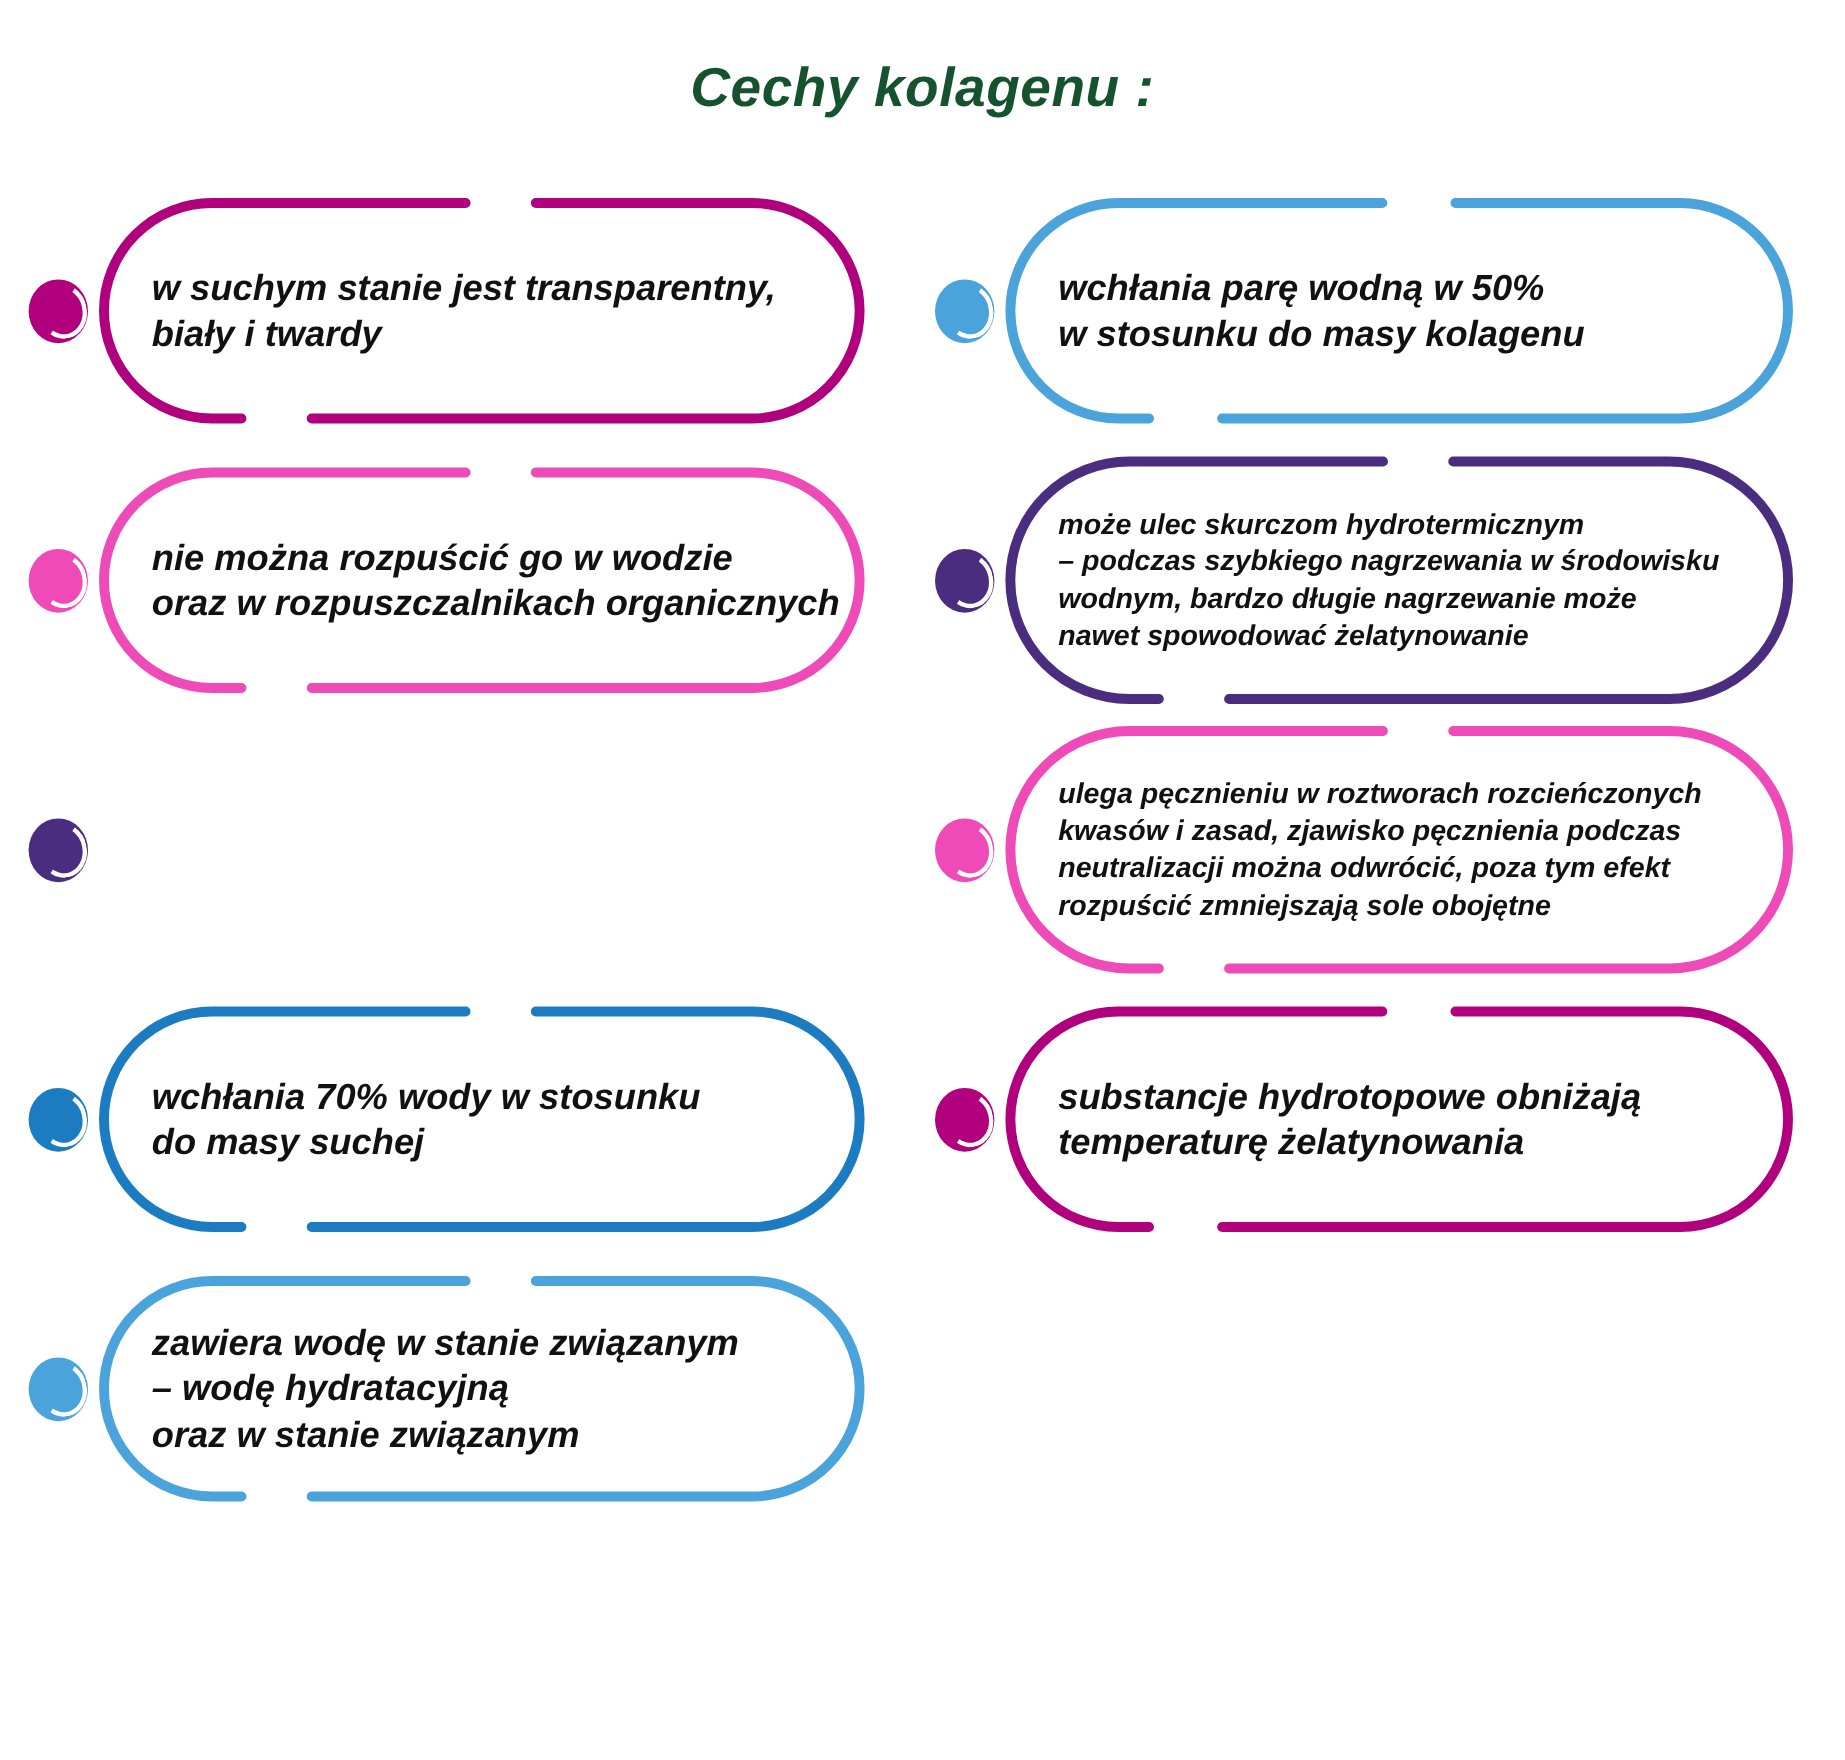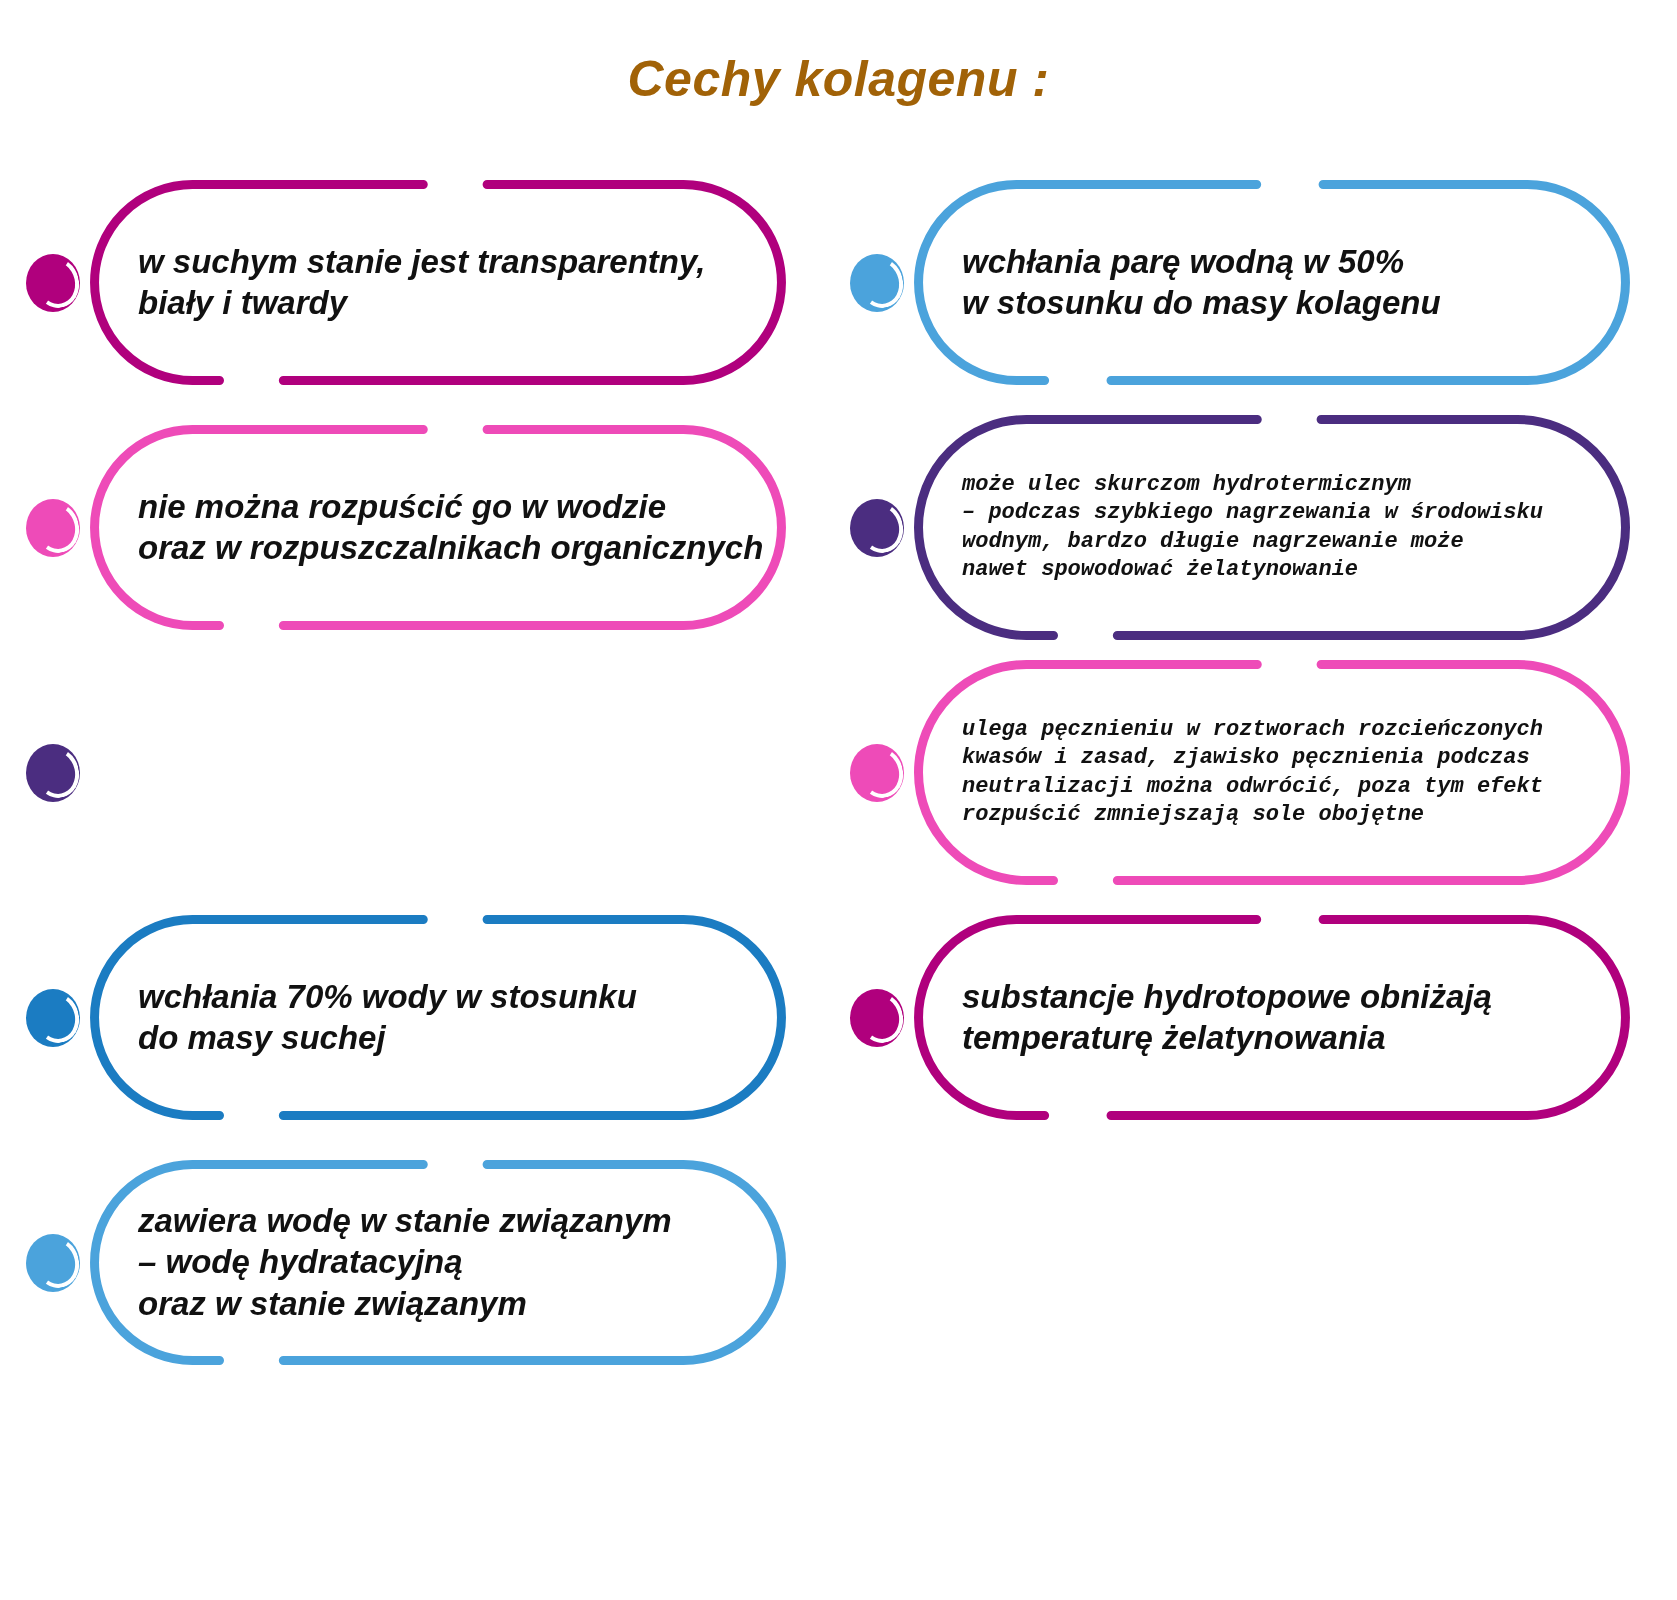--- a/index.html
+++ b/index.html
@@ -25,21 +25,21 @@
   
   .title {
     position: absolute;
     top: 50px;
     left: 0;
     width: 1677px;
     text-align: center;
     font-size: 50px;
     font-weight: bold;
     font-style: italic;
-    color: #a16207;
+    color: #14532d;
     letter-spacing: 0.5px;
     font-family: "Liberation Sans", "DejaVu Sans", sans-serif;
   }
 
   
   .grid {
     position: absolute;
     top: 160px;
     left: 0;
     width: 1677px;
@@ -113,21 +113,21 @@
     right: 34px;
     top: 50%;
     transform: translateY(-50%);
     font-style: italic;
     font-weight: bold;
     color: #111111;
     line-height: 1.25;
     font-family: "Liberation Sans", "DejaVu Sans", sans-serif;
   }
   .txt.big   { font-size: 33px; line-height: 1.27; }
-  .txt.small { font-size: 22px; line-height: 1.30; font-family: Liberation Mono, monospace; }
+  .txt.small { font-size: 26px; line-height: 1.30; }
 
   .txt .line { display: block; white-space: nowrap; }
 </style>
 </head>
 <body>
 
 <div id="page">
 
   <div class="title">Cechy kolagenu :</div>
 

